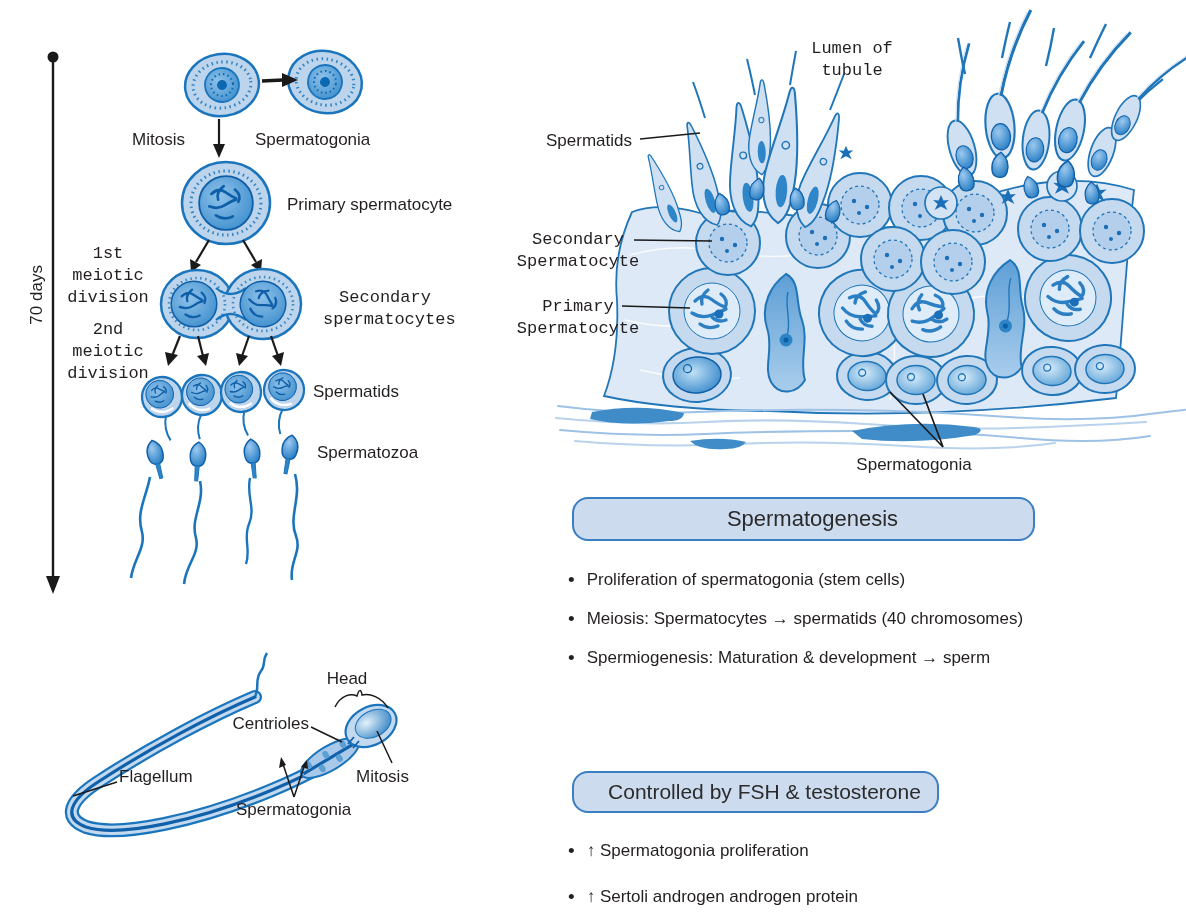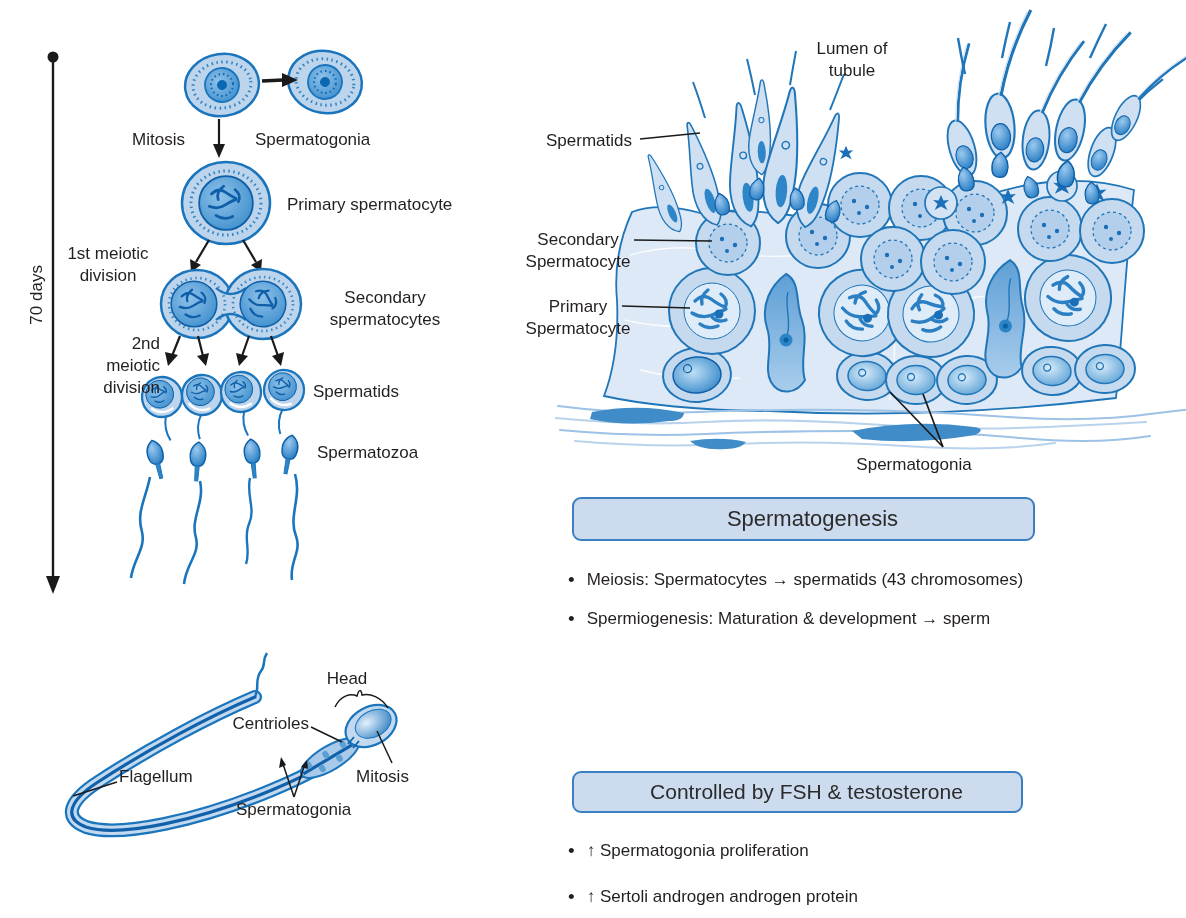--- a/index.html
+++ b/index.html
@@ -2,26 +2,26 @@
 <html><head>
 <meta charset="utf-8">
 <style>
   html,body{margin:0;padding:0;background:#ffffff;}
   #canvas{
     position:relative;width:1186px;height:918px;background:#ffffff;overflow:hidden;
     font-family:"Liberation Sans","DejaVu Sans",sans-serif;color:#231f20;
   }
   #artwork{position:absolute;left:0;top:0;}
   .lbl{position:absolute;font-size:17px;line-height:1.28;color:#231f20;white-space:nowrap;}
-  .pre{white-space:pre-line;}
+  .pre{white-space:pre-line;font-family:Liberation Mono, monospace;}
   .ctr{text-align:center;}
   .rgt{text-align:right;}
   .rot90{transform:rotate(-90deg);transform-origin:center center;}
   .infobox{
-    position:absolute;background:#ccdbee;border:2.5px solid #3a7fc1;border-radius:9px;
+    position:absolute;background:#ccdbee;border:2.5px solid #3a7fc1;border-radius:16px;
     display:flex;align-items:center;justify-content:center;box-sizing:border-box;padding-left:18px;
   }
   .infobox .title{font-size:22px;color:#2b2b2b;}
   .bullets{position:absolute;display:flex;flex-direction:column;}
   .bullet-item{display:flex;align-items:flex-start;font-size:17px;}
   .bullet-item::before{content:"\2022";font-size:19px;margin-right:12px;line-height:20px;}
   .bullet-item span{line-height:20px;}
   .b1{gap:19px;}
   .b2{gap:26px;}
 </style>
@@ -357,21 +357,21 @@
 
 <div class="lbl rot90" style="left:6px;top:284px;width:62px;text-align:center;">70 days</div>
 
 <div class="lbl rgt" style="left:100px;top:129px;width:85px;">Mitosis</div>
 <div class="lbl" style="left:255px;top:129px;">Spermatogonia</div>
 <div class="lbl" style="left:287px;top:194px;">Primary spermatocyte</div>
 <div class="lbl pre ctr" style="left:56px;top:243px;width:104px;white-space:pre-line;">1st meiotic
 division</div>
 <div class="lbl pre ctr" style="left:323px;top:287px;width:124px;white-space:pre-line;">Secondary
 spermatocytes</div>
-<div class="lbl pre ctr" style="left:56px;top:333px;width:104px;white-space:pre-line;text-align:right;">2nd
+<div class="lbl pre ctr" style="left:56px;top:319px;width:104px;white-space:pre-line;">2nd
 meiotic
 division</div>
 <div class="lbl" style="left:313px;top:381px;">Spermatids</div>
 <div class="lbl" style="left:317px;top:442px;">Spermatozoa</div>
 
 <div class="lbl ctr" style="left:320px;top:668px;width:54px;">Head</div>
 <div class="lbl rgt" style="left:214px;top:713px;width:95px;">Centrioles</div>
 <div class="lbl" style="left:356px;top:766px;">Mitosis</div>
 <div class="lbl" style="left:119px;top:766px;">Flagellum</div>
 <div class="lbl" style="left:236px;top:799px;">Spermatogonia</div>
@@ -384,28 +384,31 @@
 <div class="lbl pre ctr" style="left:516px;top:296px;width:124px;white-space:pre-line;">Primary
 Spermatocyte</div>
 <div class="lbl ctr" style="left:850px;top:454px;width:128px;">Spermatogonia</div>
 
 <div class="infobox" style="left:572px;top:497px;width:463px;height:44px;">
   <div class="title">Spermatogenesis</div>
 </div>
 
 <div class="bullets b1" style="left:568px;top:570px;width:612px;">
   <div class="bullet-item">
-    <span>Meiosis: Spermatocytes → spermatids (43 chromosomes)</span>
+    <span>Proliferation of spermatogonia (stem cells)</span>
+      </div>
+  <div class="bullet-item">
+    <span>Meiosis: Spermatocytes → spermatids (40 chromosomes)</span>
       </div>
   <div class="bullet-item">
     <span>Spermiogenesis: Maturation &amp; development → sperm</span>
       </div>
 </div>
 
-<div class="infobox" style="left:572px;top:771px;width:451px;height:42px;">
+<div class="infobox" style="left:572px;top:771px;width:367px;height:42px;">
   <div class="title" style="font-size:21px;">Controlled by FSH &amp; testosterone</div>
 </div>
 
 <div class="bullets b2" style="left:568px;top:841px;width:612px;">
   <div class="bullet-item">
     <span>↑ Spermatogonia proliferation</span>
       </div>
   <div class="bullet-item">
     <span>↑ Sertoli androgen androgen protein</span>
       </div>

